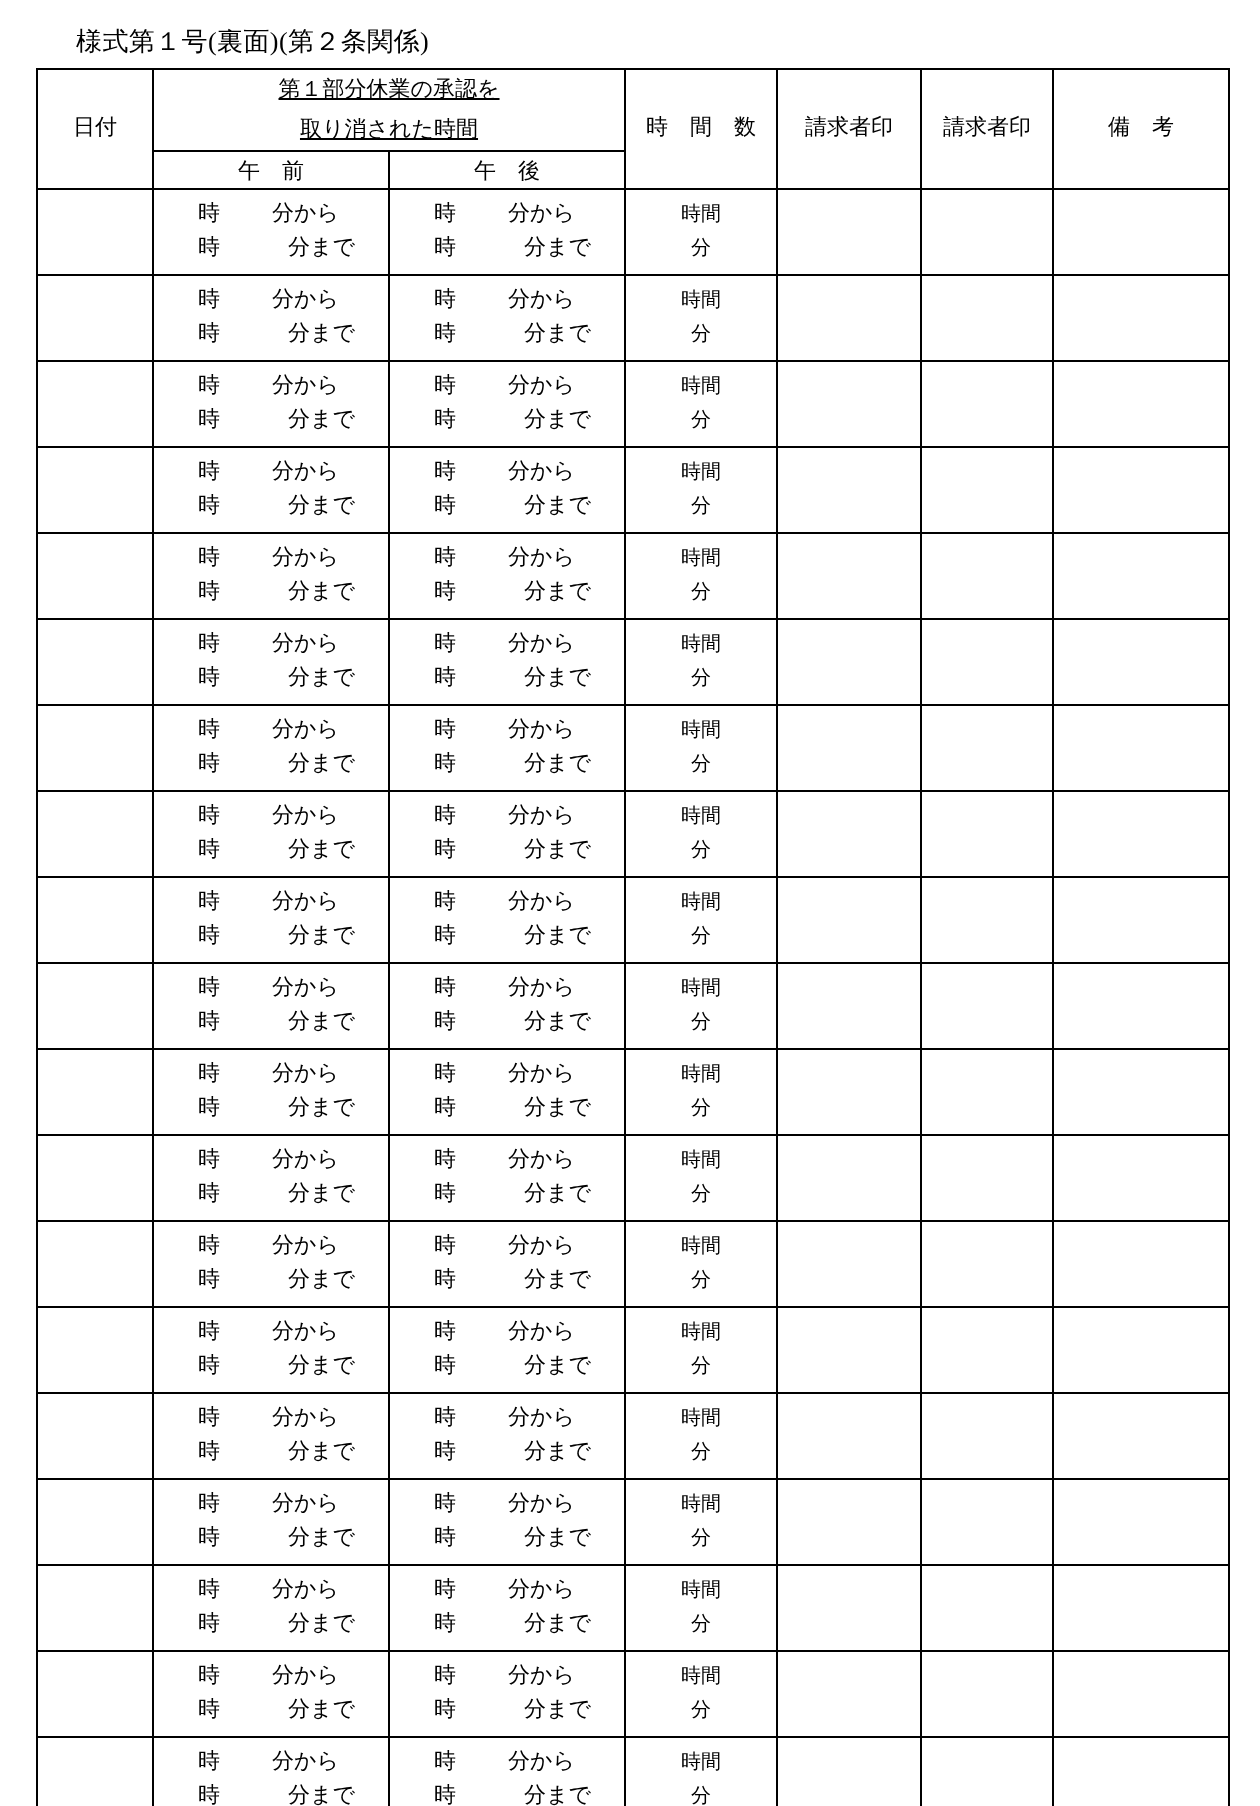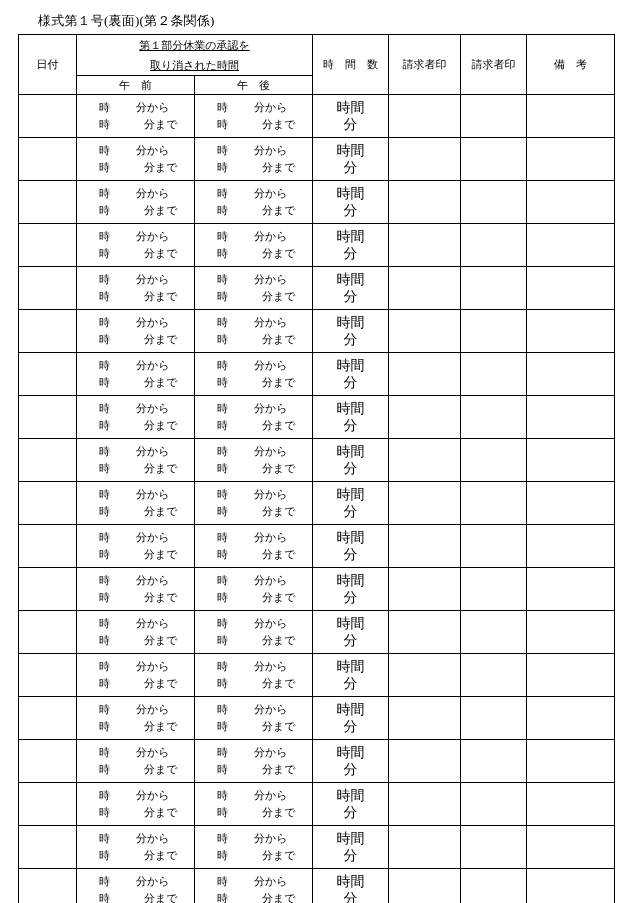--- a/index.html
+++ b/index.html
@@ -78,21 +78,21 @@
     line-height: 17px;
     text-align: left;
     padding-left: 12px;
     white-space: nowrap;
   }
   .timecell .gap-sm { display: inline-block; width: 26px; }
   .timecell .gap-lg { display: inline-block; width: 34px; }
   .timecell .lead   { display: inline-block; width: 10px; }
   .hourscell {
     display: block;
-    font-size: 14px;
+    font-size: 10px;
     line-height: 17px;
     text-align: center;
   }
   .hourscell .r1 { display: block; }
   .hourscell .r2 { display: block; }
 </style>
 </head>
 <body>
 
 <div class="page">

